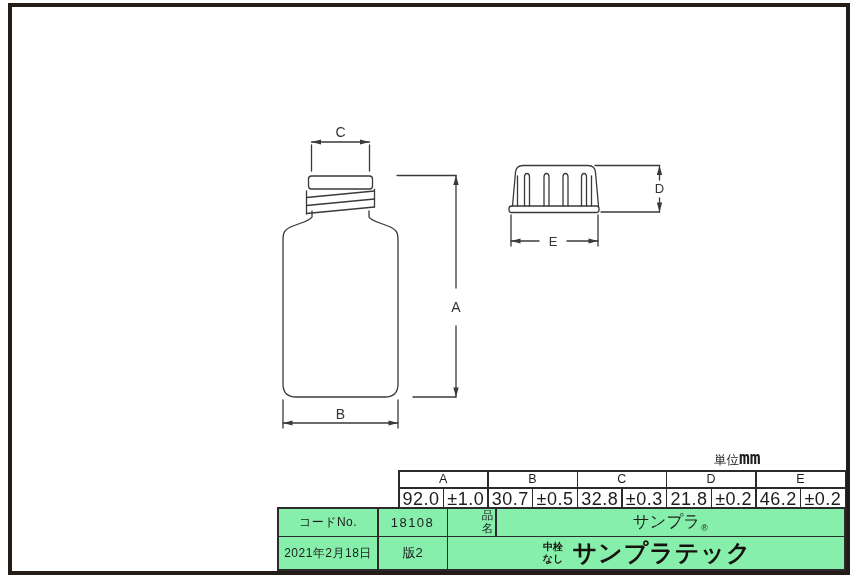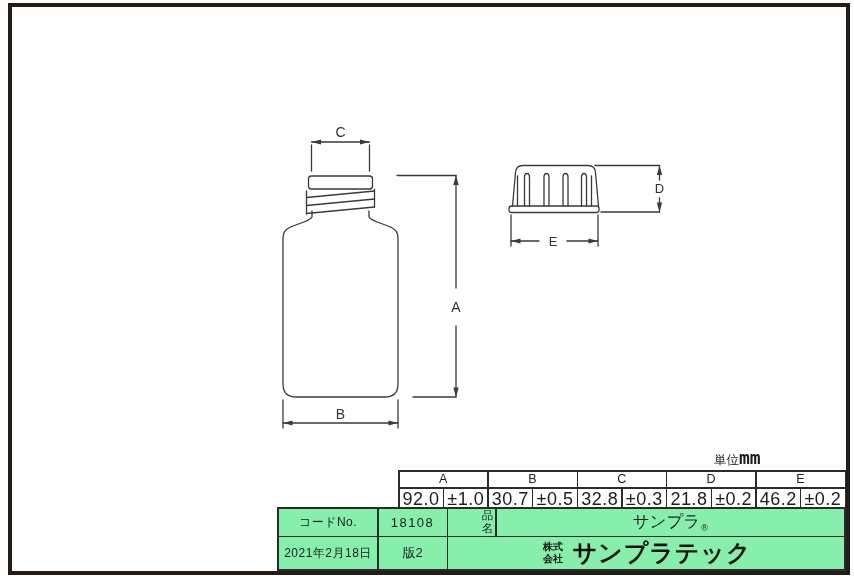--- a/index.html
+++ b/index.html
@@ -176,16 +176,16 @@
     <span>品名</span>
   </div>
   <div class="cell tb-product">
     <span>サンプラ</span>
     <span class="reg">®</span>
   </div>
 
   <div class="cell tb-date">2021年2月18日</div>
   <div class="cell tb-rev">版2</div>
   <div class="cell tb-logo">
-    <span class="logo-prefix">株式会社</span>
+    <span class="logo-prefix">中栓なし</span>
     <span class="logo-name">サンプラテック</span>
   </div>
 </div>
 
 </body></html>

